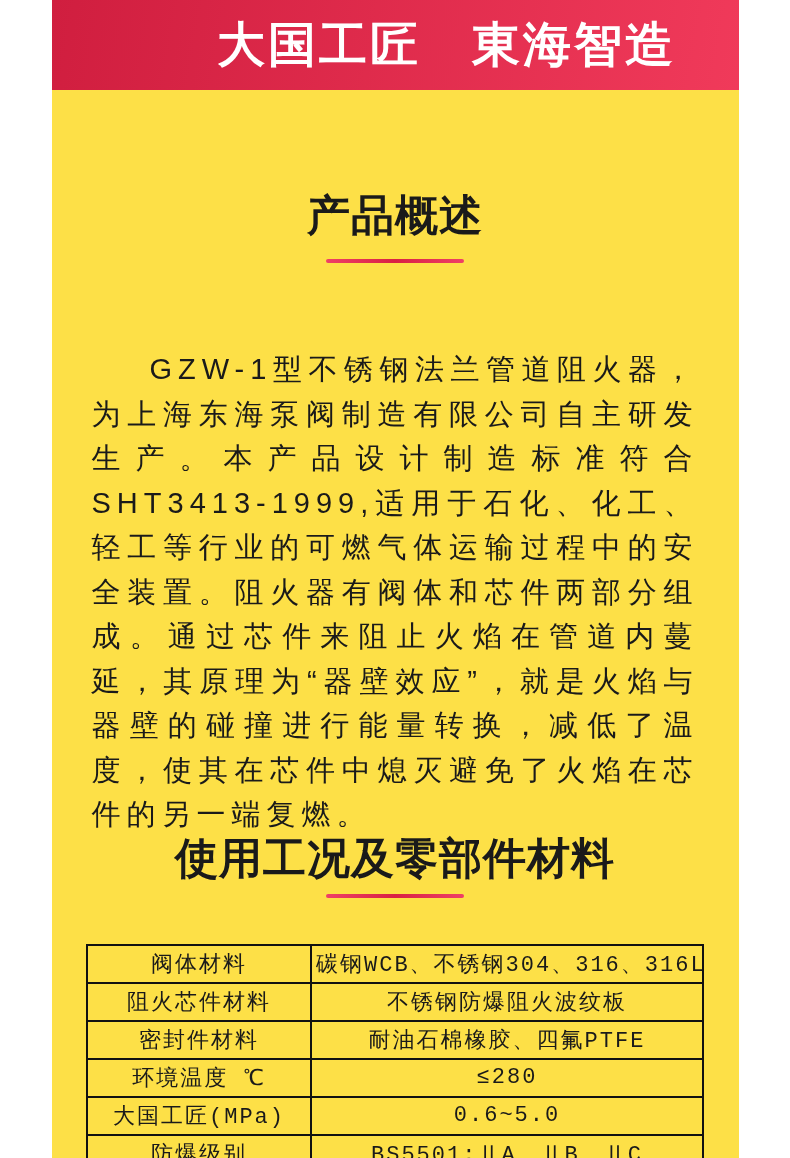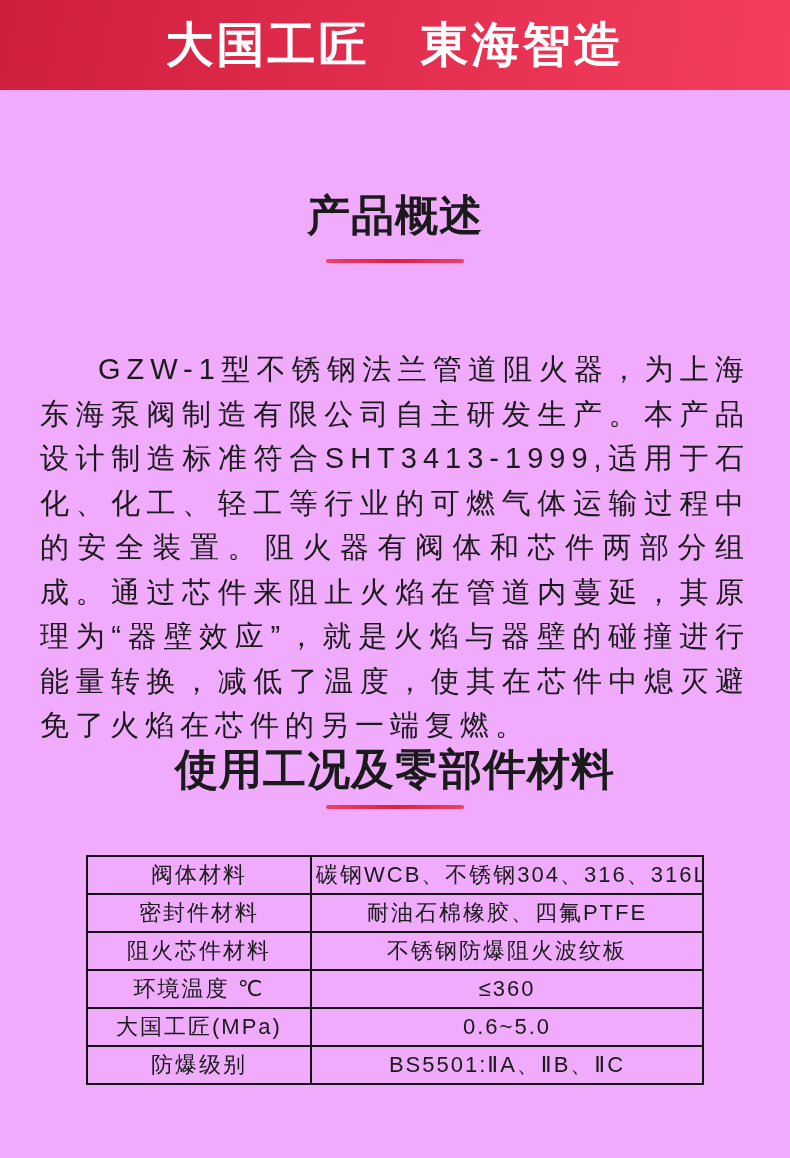--- a/index.html
+++ b/index.html
@@ -3,24 +3,24 @@
 <meta charset="utf-8">
 <style>
   html, body {
     margin: 0;
     padding: 0;
     background: #ffffff;
     font-family: "Liberation Sans", "DejaVu Sans", sans-serif;
   }
   .page {
     position: relative;
-    width: 790px;
+    width: 687px;
     height: 1158px;
     margin: 0 auto;
-    background: #f0abfc;
+    background: #fde047;
     overflow: hidden;
     color: #1a1a1a;
   }
   
   .banner {
     width: 790px;
     height: 90px;
     background: linear-gradient(100deg, var(--banner-from, #d01e3f) 0%, var(--banner-to, #f53e5e) 100%);
     display: flex;
     align-items: center;
@@ -77,20 +77,21 @@
   }
   .materials-table td {
     border: 2px solid #111111;
     height: 36px;
     text-align: center;
     vertical-align: middle;
     letter-spacing: 2px;
     padding: 0 4px;
     overflow: hidden;
     white-space: nowrap;
+    font-family: Liberation Mono, monospace;
   }
   .materials-table col.c1 { width: 224px; }
   .materials-table col.c2 { width: 392px; }
 </style>
 </head>
 <body>
 
 <div class="page">
 
   <header class="banner">
@@ -111,30 +112,30 @@
       <colgroup>
           <col class="c1">
           <col class="c2">
         </colgroup>
       <tbody>
           <tr>
             <td>阀体材料</td>
             <td>碳钢WCB、不锈钢304、316、316L</td>
           </tr>
           <tr>
+            <td>阻火芯件材料</td>
+            <td>不锈钢防爆阻火波纹板</td>
+          </tr>
+          <tr>
             <td>密封件材料</td>
             <td>耐油石棉橡胶、四氟PTFE</td>
           </tr>
           <tr>
-            <td>阻火芯件材料</td>
-            <td>不锈钢防爆阻火波纹板</td>
-          </tr>
-          <tr>
             <td>环境温度 ℃</td>
-            <td>≤360</td>
+            <td>≤280</td>
           </tr>
           <tr>
             <td>大国工匠(MPa)</td>
             <td>0.6~5.0</td>
           </tr>
           <tr>
             <td>防爆级别</td>
             <td>BS5501:ⅡA、ⅡB、ⅡC</td>
           </tr>
         </tbody>

